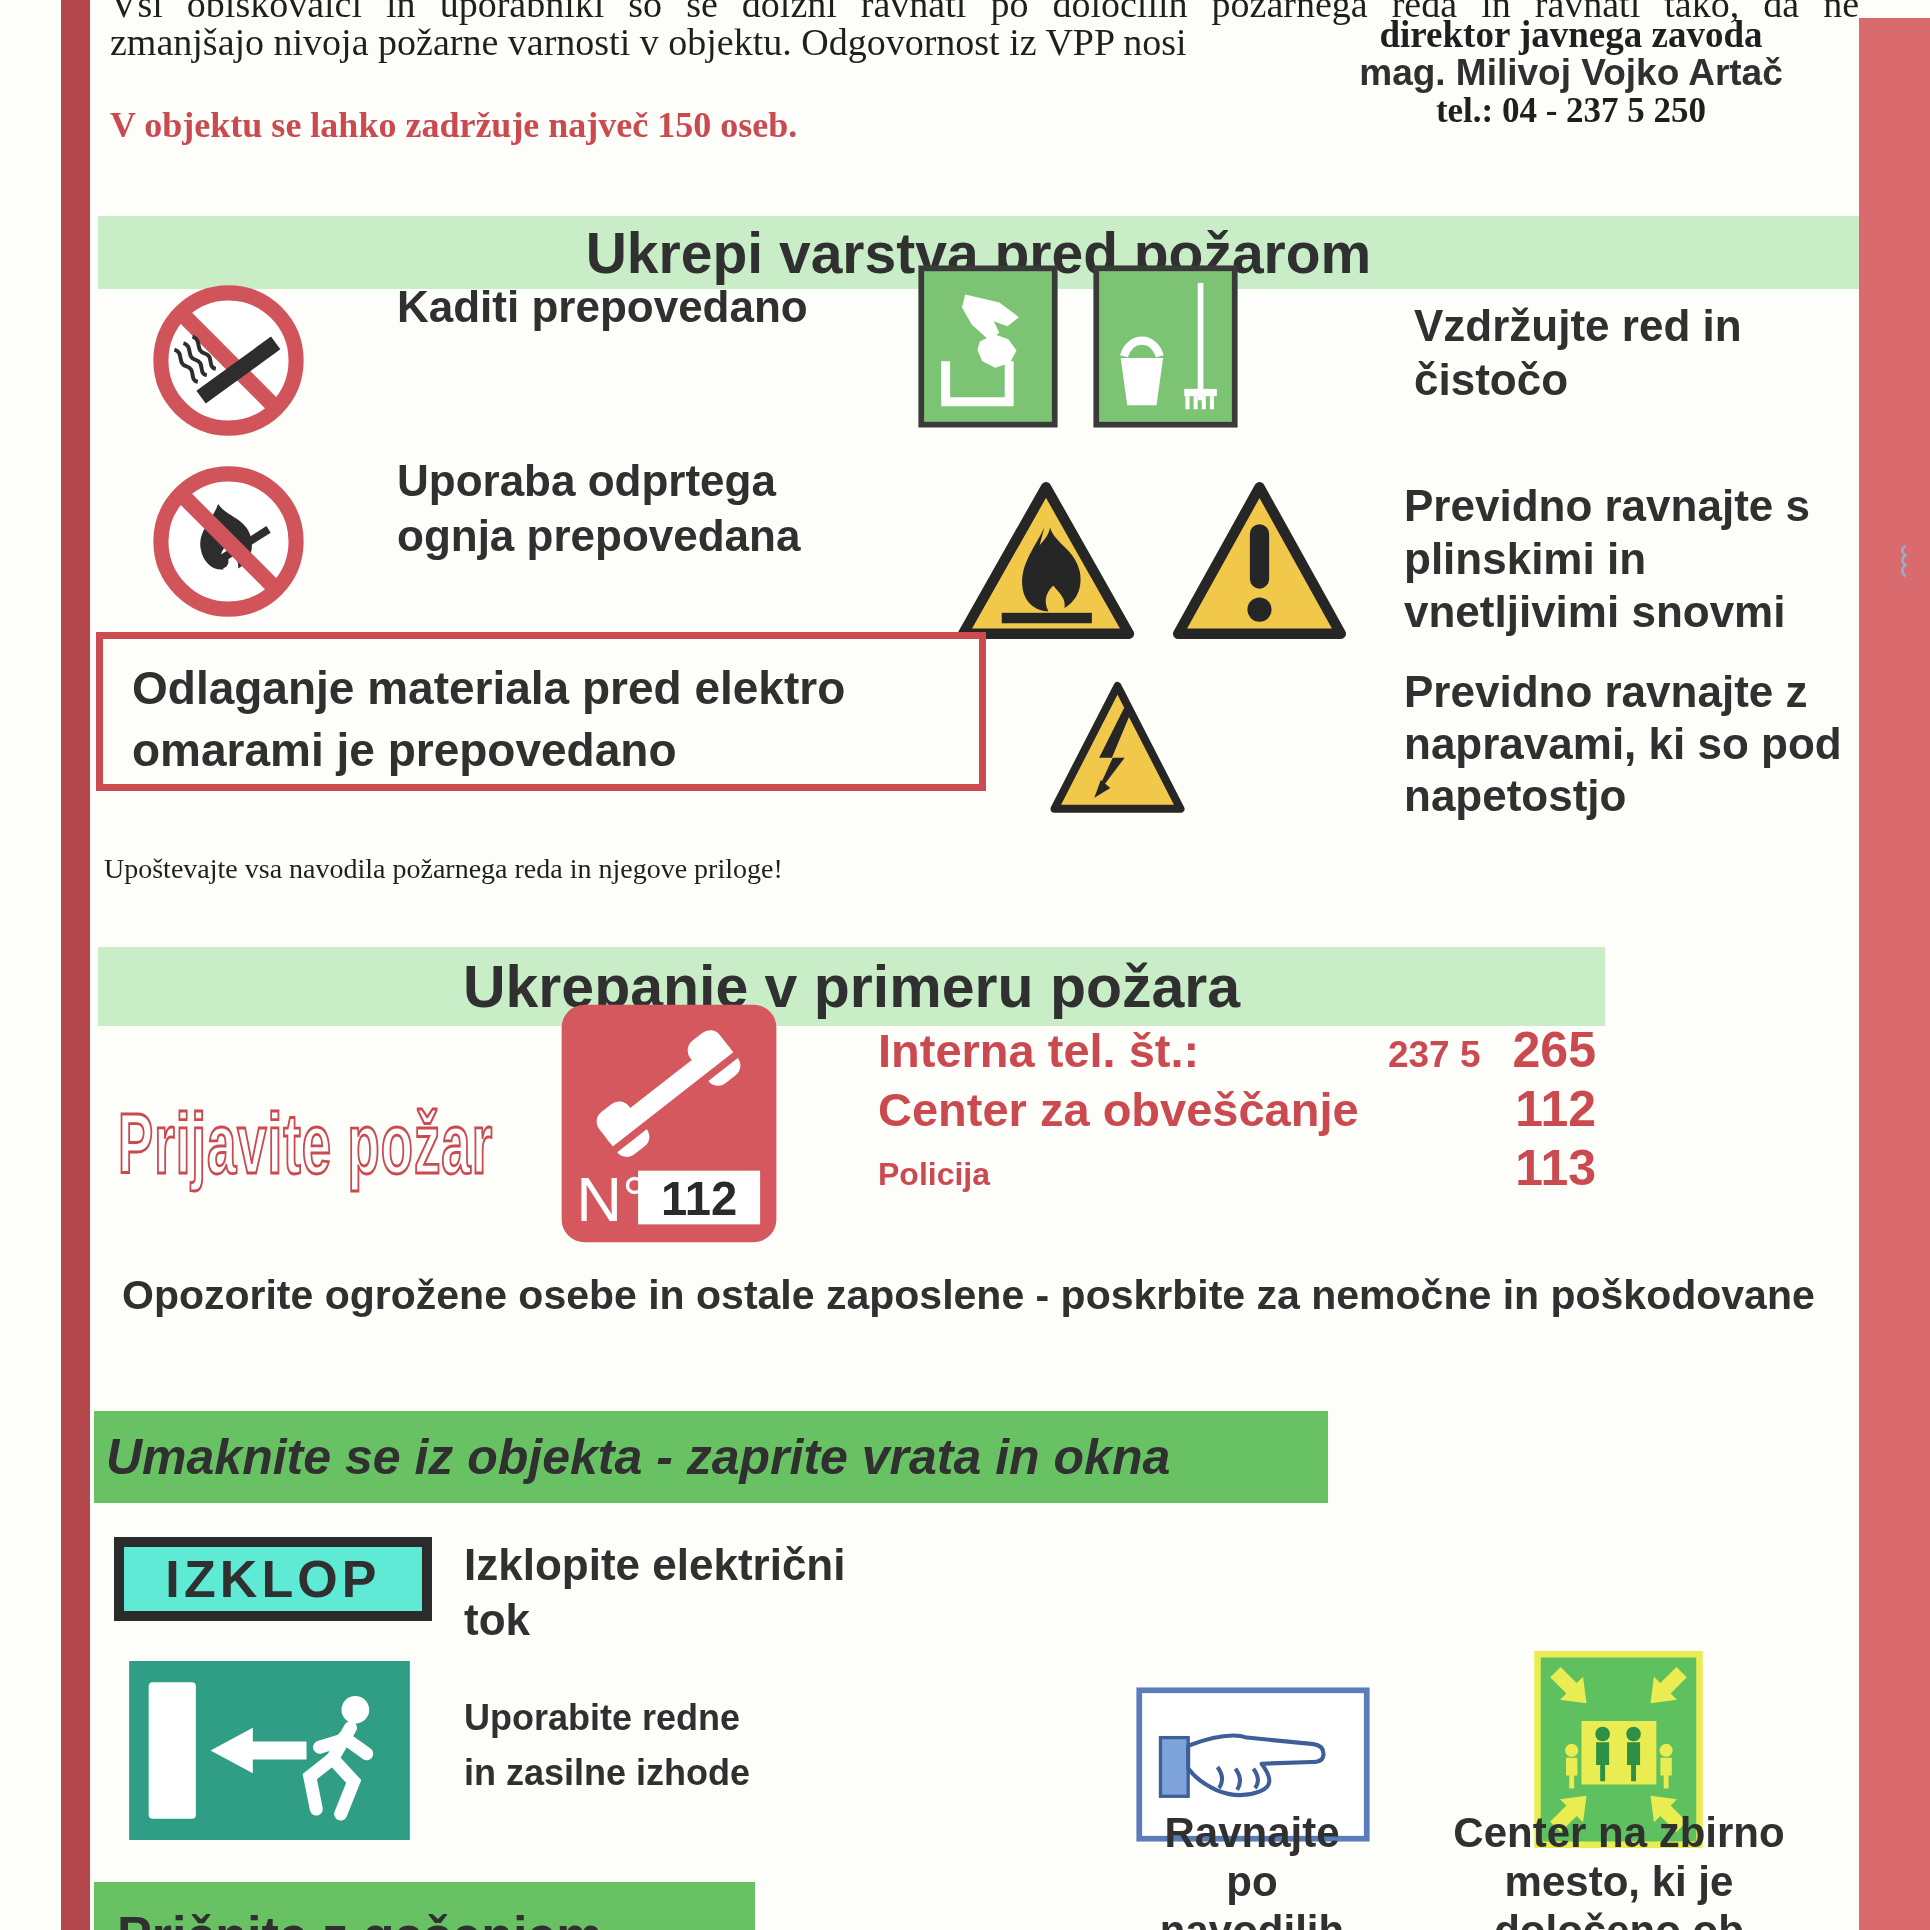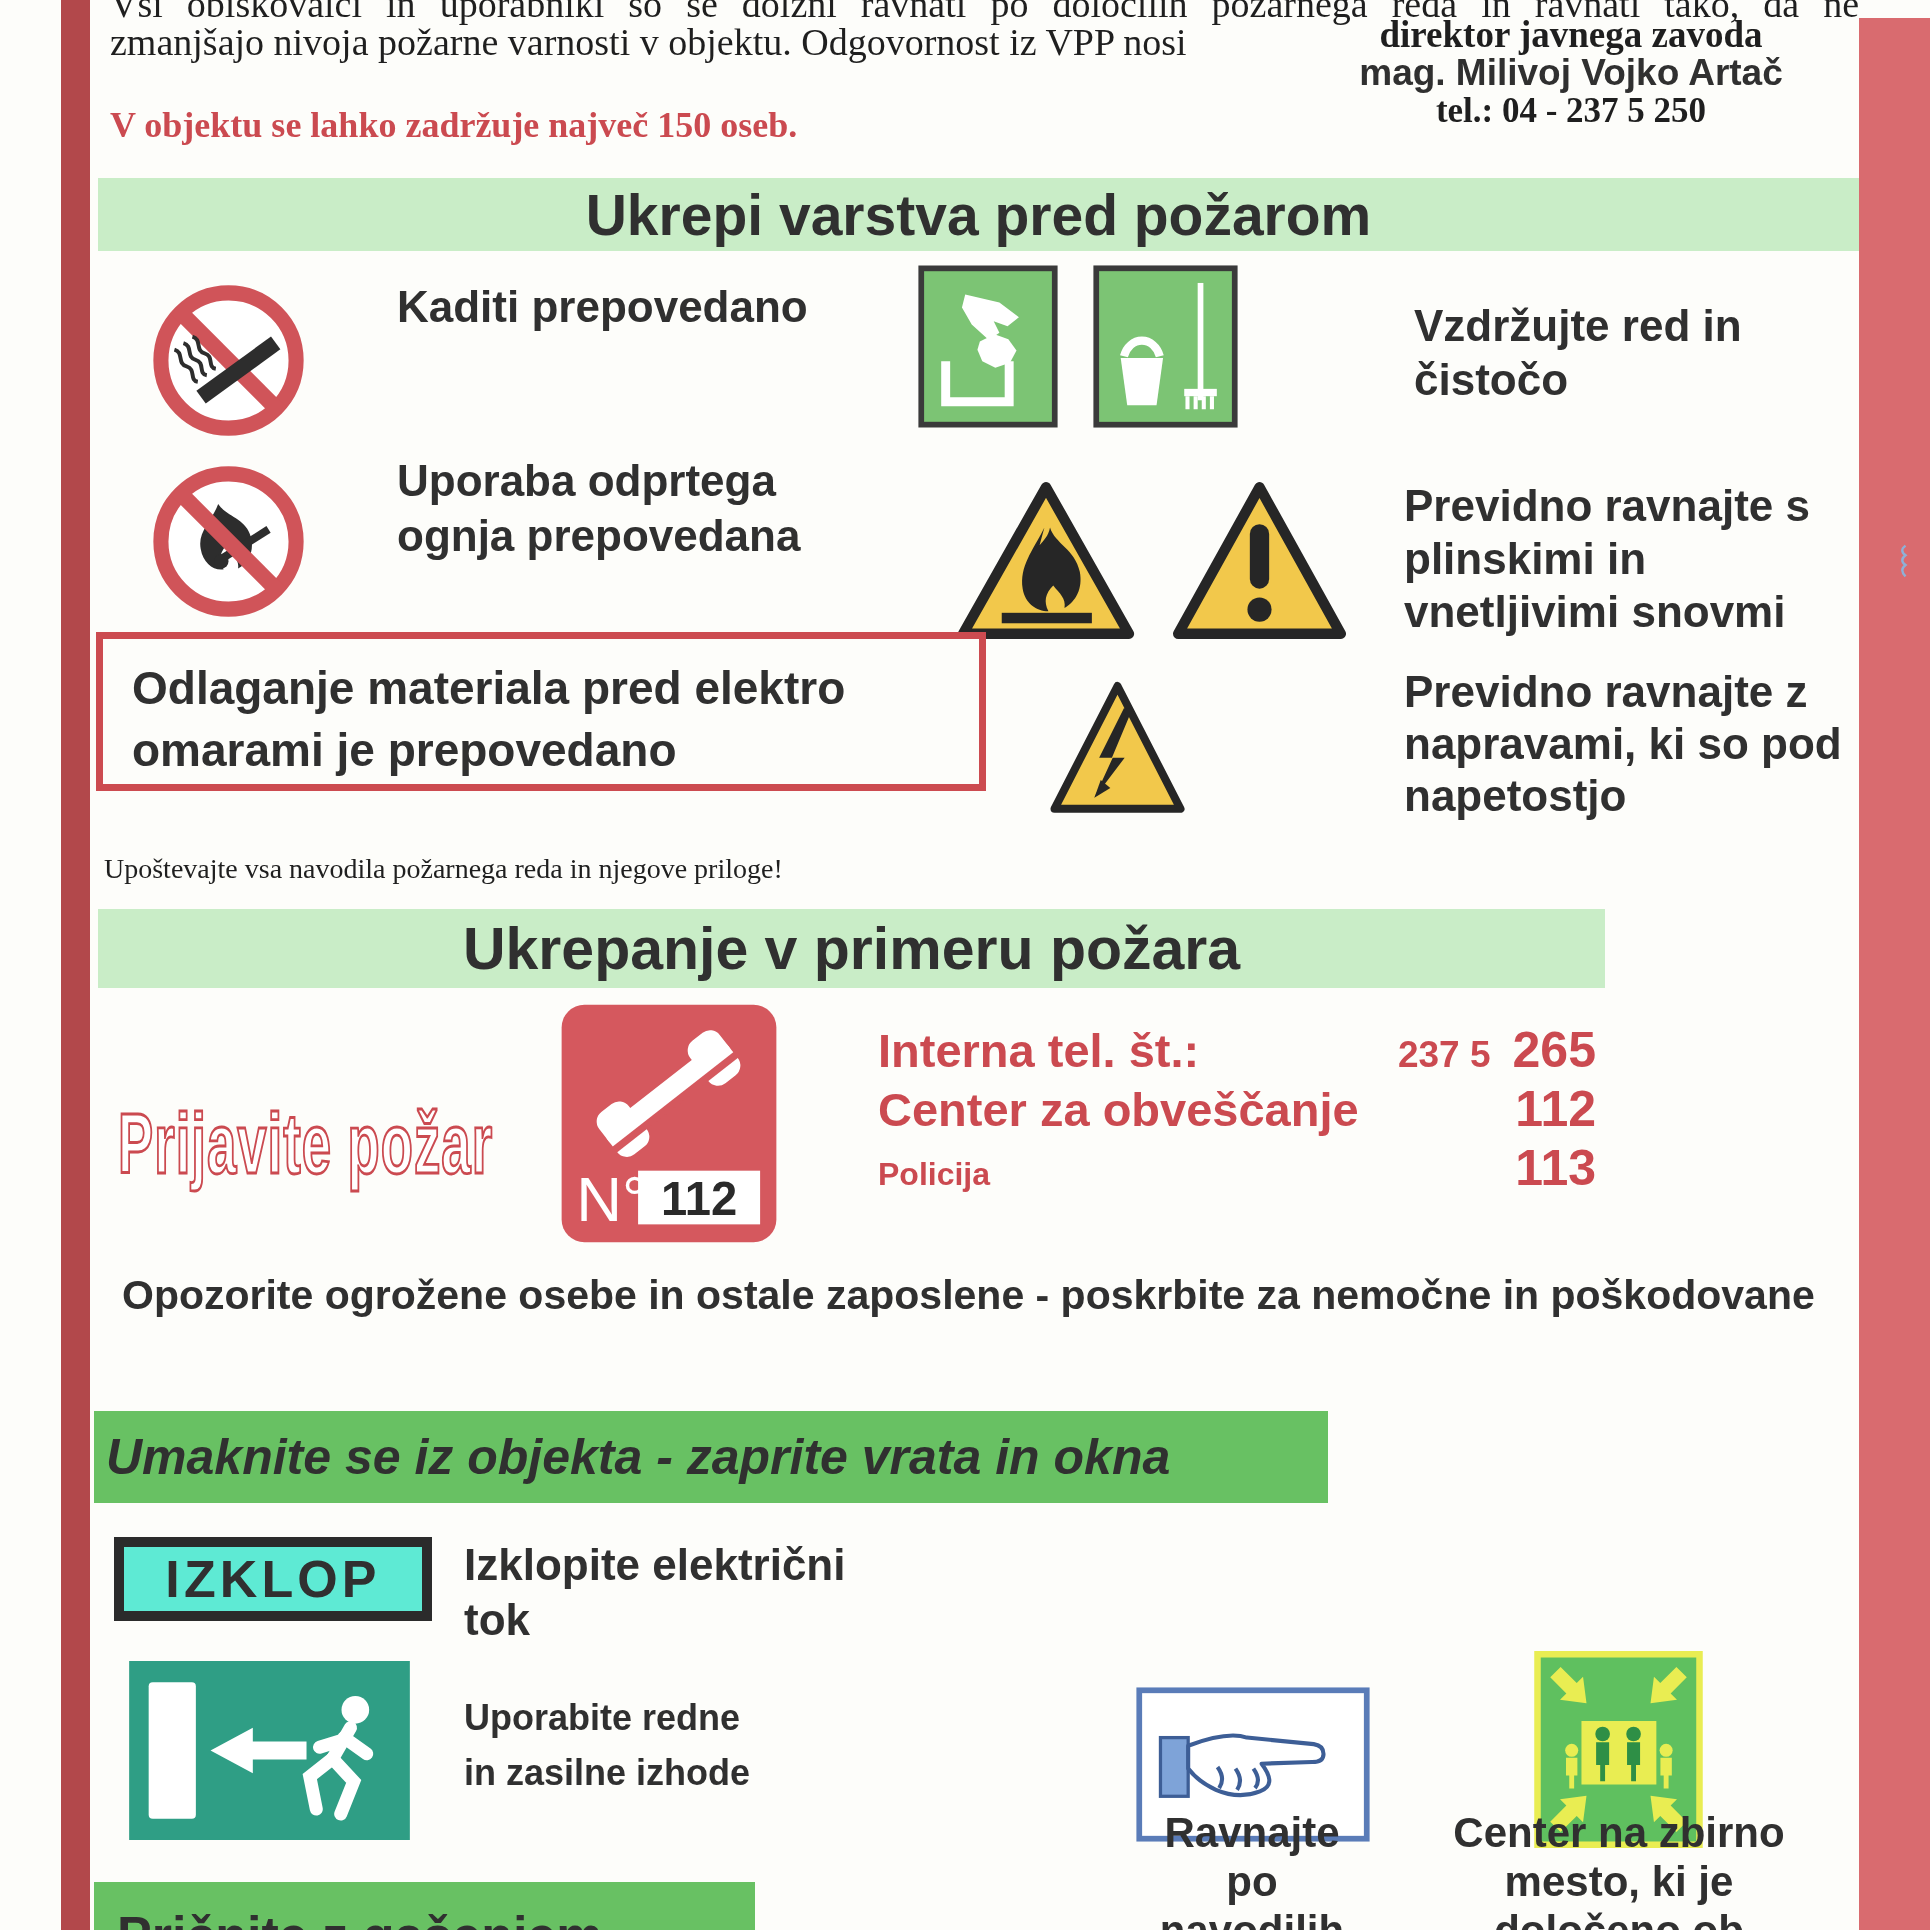--- a/index.html
+++ b/index.html
@@ -2,28 +2,28 @@
 <html style="font-size:13px"><head>
 <meta charset="utf-8">
 <style>
   html,body{margin:0;padding:0;background:#ffffff;}
   #page{position:relative;width:1931px;height:1931px;overflow:hidden;background:#fdfdfa;
         font-family:"Liberation Sans",sans-serif;}
   .abs{position:absolute;}
   .sb{font-family:"Liberation Sans",sans-serif;font-weight:bold;color:#303030;}
   .sr{font-family:"Liberation Serif",serif;color:#1f1f1f;}
   .redtxt{color:#cb4a50;}
-  .bar-light{background:#c9edc7;}
+  .bar-light{background:#c9edc7;margin-top:38px;}
   .bar-dark{background:#68c163;}
   .center-flex{display:flex;align-items:center;justify-content:center;}
   .left-flex{display:flex;align-items:center;}
   .outline-title{color:#ffffff;-webkit-text-stroke:2.8px #cb4a50;text-stroke:2.8px #cb4a50;
         font-weight:800;letter-spacing:1.6px;transform:scaleX(0.62);transform-origin:left center;white-space:nowrap;}
   .contact-row{display:flex;justify-content:space-between;align-items:baseline;height:59px;}
-  .nums{display:flex;align-items:baseline;gap:22px;}
+  .nums{display:flex;align-items:baseline;gap:32px;}
   .redbox{border:7.3px solid #cc4b50;background:#fdfdfa;}
   .izklop{background:#5eead4;border:10.6px solid #2b2b2b;display:flex;align-items:center;justify-content:center;
         letter-spacing:4.1px;}
   svg{display:block;}
 </style>
 </head>
 <body>
 
 <div id="page">
 

